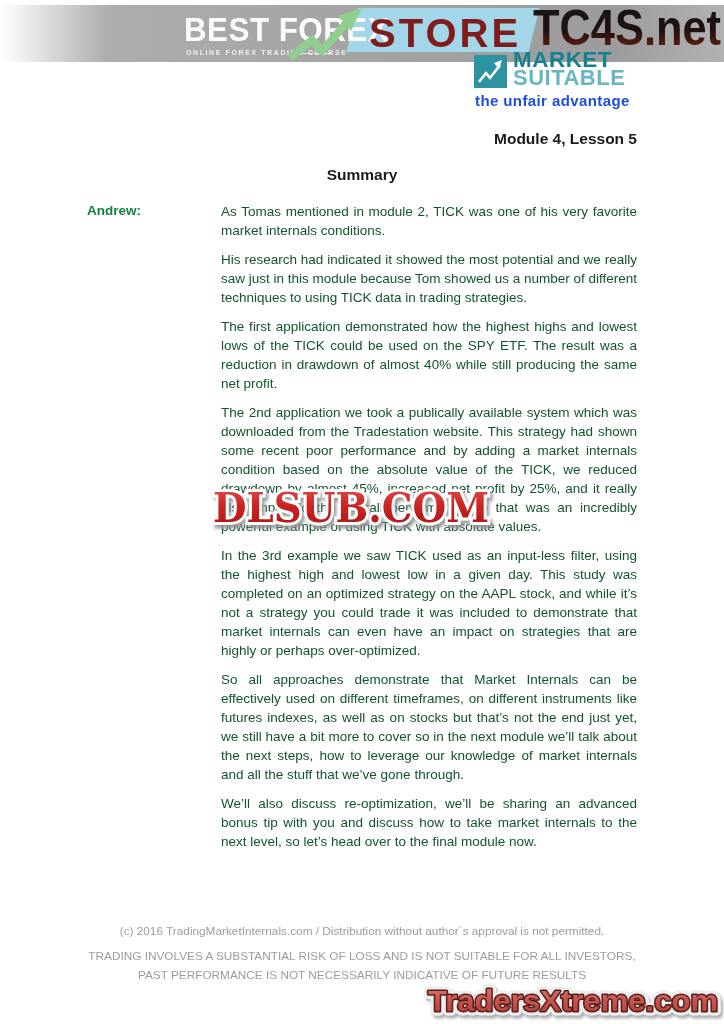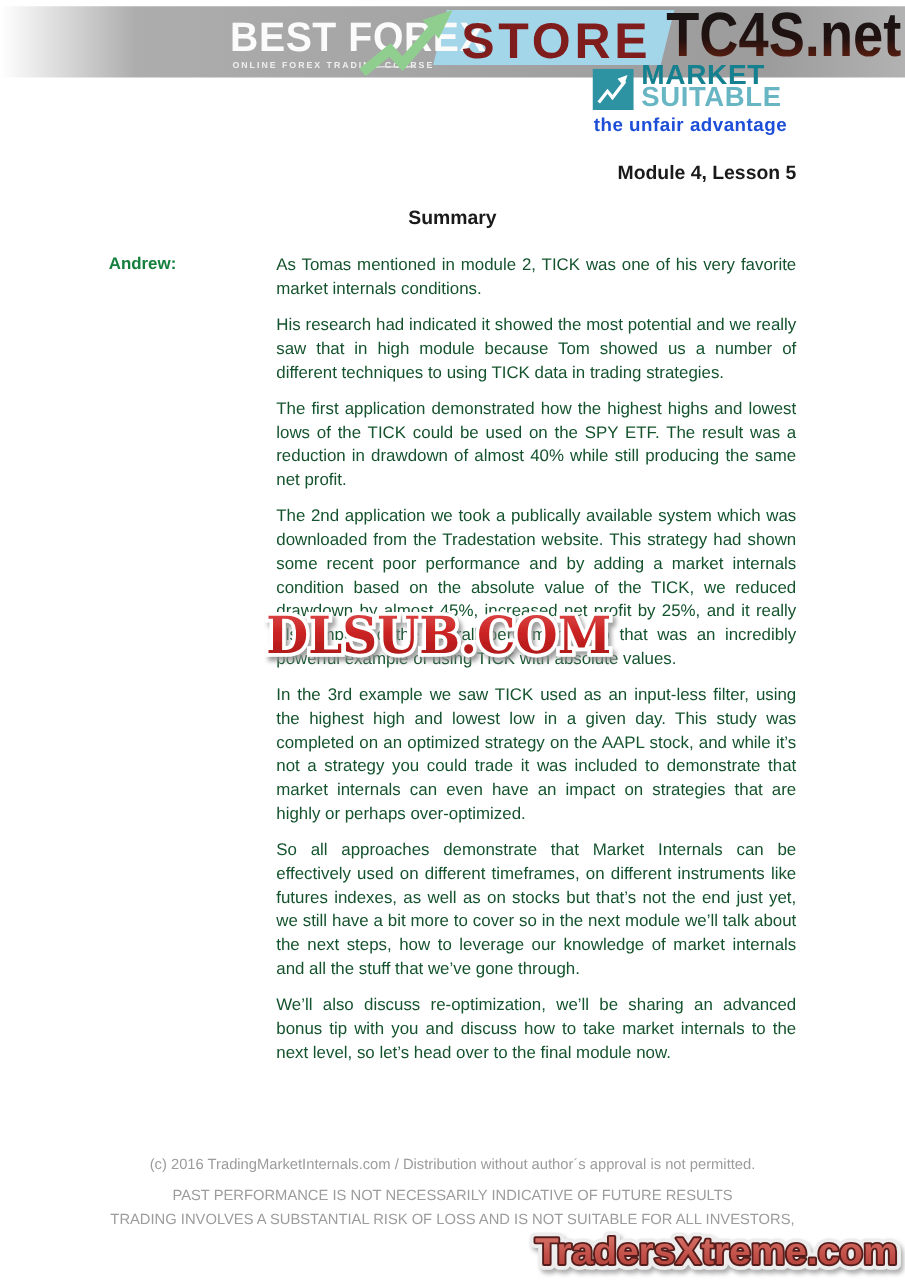--- a/index.html
+++ b/index.html
@@ -102,21 +102,21 @@
   </div>
 
   <div class="content">
     <h1 class="doc-title">Module 4, Lesson 5</h1>
     <h2 class="doc-subtitle">Summary</h2>
 
     <div class="transcript">
       <div class="speaker">Andrew:</div>
       <div class="paras">
         <p>As Tomas mentioned in module 2, TICK was one of his very favorite market internals conditions.</p>
-        <p>His research had indicated it showed the most potential and we really saw that in high module because Tom showed us a number of different techniques to using TICK data in trading strategies.</p>
+        <p>His research had indicated it showed the most potential and we really saw just in this module because Tom showed us a number of different techniques to using TICK data in trading strategies.</p>
         <p>The first application demonstrated how the highest highs and lowest lows of the TICK could be used on the SPY ETF. The result was a reduction in drawdown of almost 40% while still producing the same net profit.</p>
         <p>The 2nd application we took a publically available system which was downloaded from the Tradestation website. This strategy had shown some recent poor performance and by adding a market internals condition based on the absolute value of the TICK, we reduced drawdown by almost 45%, increased net profit by 25%, and it really also improved the overall performance so that was an incredibly powerful example of using TICK with absolute values.</p>
         <p>In the 3rd example we saw TICK used as an input-less filter, using the highest high and lowest low in a given day. This study was completed on an optimized strategy on the AAPL stock, and while it’s not a strategy you could trade it was included to demonstrate that market internals can even have an impact on strategies that are highly or perhaps over-optimized.</p>
         <p>So all approaches demonstrate that Market Internals can be effectively used on different timeframes, on different instruments like futures indexes, as well as on stocks but that’s not the end just yet, we still have a bit more to cover so in the next module we’ll talk about the next steps, how to leverage our knowledge of market internals and all the stuff that we’ve gone through.</p>
         <p>We’ll also discuss re-optimization, we’ll be sharing an advanced bonus tip with you and discuss how to take market internals to the next level, so let’s head over to the final module now.</p>
       </div>
     </div>
   </div>
 
   <svg class="dlsub-svg" width="290" height="64" viewBox="0 0 290 64">
@@ -130,22 +130,22 @@
         <feDropShadow dx="2.5" dy="3.5" stdDeviation="1.6" flood-color="#8f8f8f" flood-opacity="0.85"></feDropShadow>
       </filter>
     </defs>
     <text x="5" y="46" font-family="DejaVu Serif, serif" font-weight="bold" font-size="41" textLength="276" lengthAdjust="spacingAndGlyphs" fill="url(#dlsubGrad)" stroke="#ffffff" stroke-width="6" paint-order="stroke" filter="url(#dlsubShadow)">DLSUB.COM</text>
   </svg>
 
 
   <div class="copyright">(c) 2016 TradingMarketInternals.com / Distribution without author´s approval is not permitted.</div>
 
   <div class="disclaimer">
+    <div>TRADING INVOLVES A SUBSTANTIAL RISK OF LOSS AND IS NOT SUITABLE FOR ALL INVESTORS,</div>
     <div>PAST PERFORMANCE IS NOT NECESSARILY INDICATIVE OF FUTURE RESULTS</div>
-    <div>TRADING INVOLVES A SUBSTANTIAL RISK OF LOSS AND IS NOT SUITABLE FOR ALL INVESTORS,</div>
   </div>
 
   <svg class="tx-svg" width="302" height="46" viewBox="0 0 302 46">
     <defs>
       <linearGradient id="txGrad" x1="0" y1="0" x2="0" y2="1">
         <stop offset="0%" stop-color="#db7a70"></stop>
         <stop offset="55%" stop-color="#c4524a"></stop>
         <stop offset="100%" stop-color="#ad3b35"></stop>
       </linearGradient>
       <filter id="txShadow" x="-20%" y="-20%" width="140%" height="140%">

